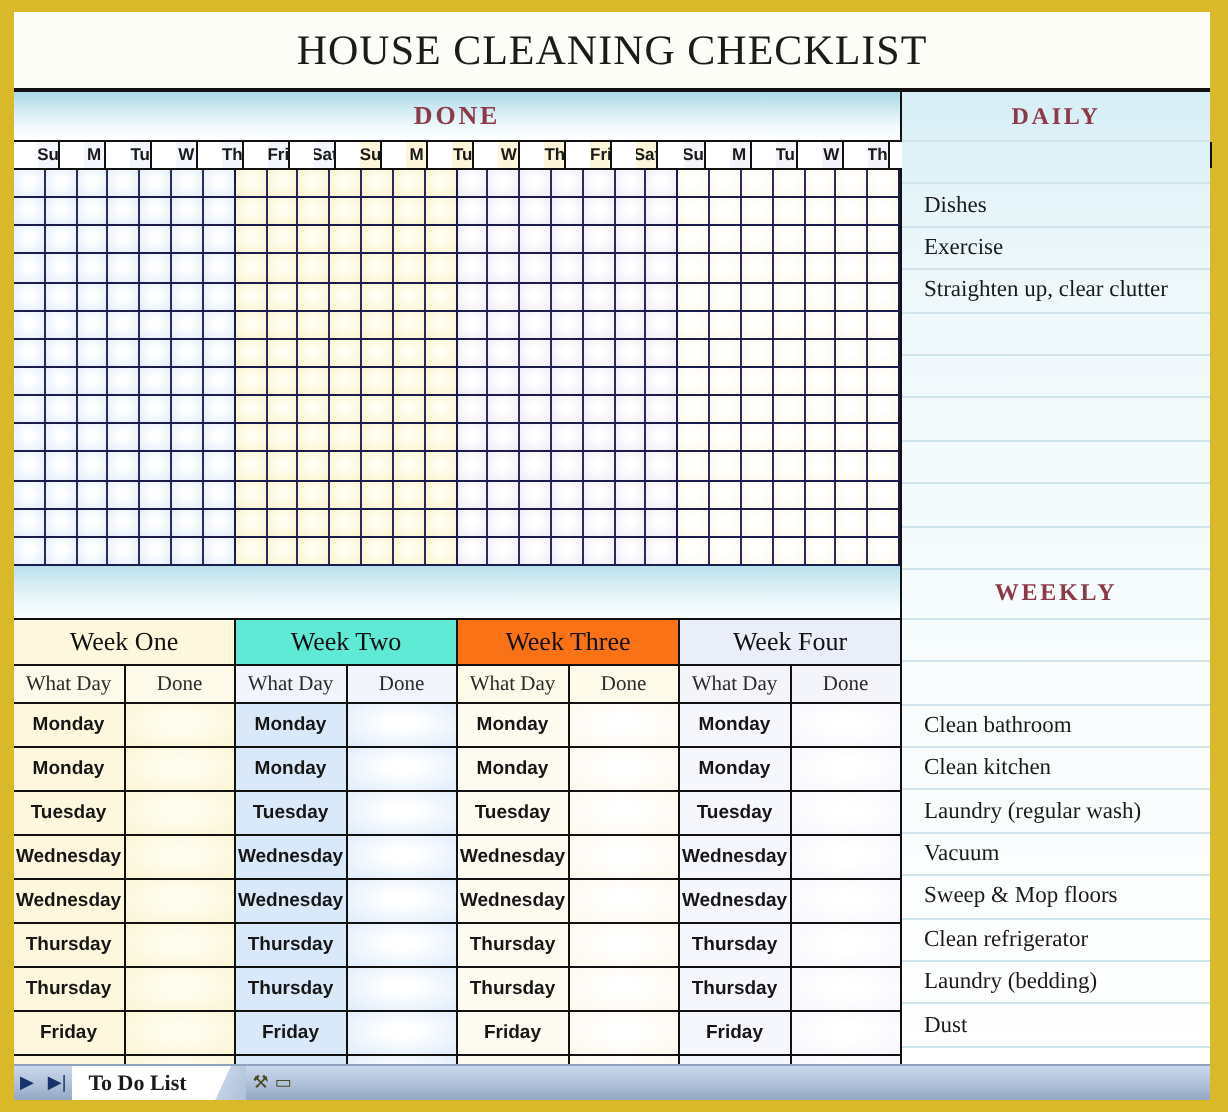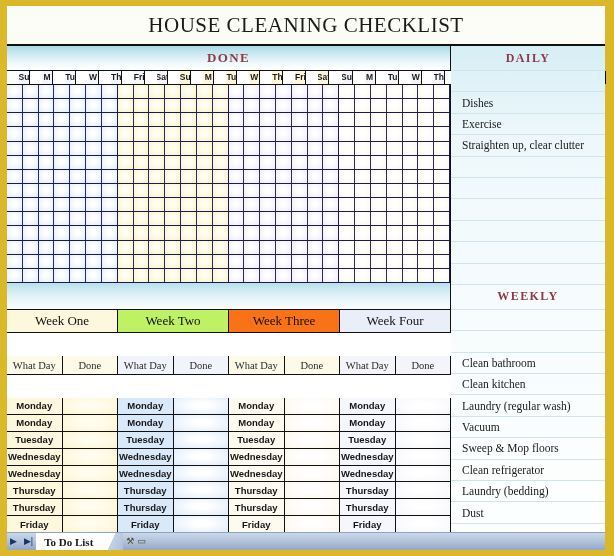--- a/index.html
+++ b/index.html
@@ -94,21 +94,21 @@
   .gcell.last-in-block{border-right:1.5px solid #1b1b4d;}
 
   
   .spacer-band{
     height:26px;
     background:linear-gradient(180deg,#b8e0ec 0%,#d9eff5 40%,#eff9fc 75%,#fafdfe 100%);
     border-right:1px solid #111;
   }
 
   
-  .weeks{display:flex;flex-direction:column;flex:1 1 auto;gap:23px;}
+  .weeks{display:flex;flex-direction:column;flex:1 1 auto;}
   .wk-title-row,.wk-sub-row{display:flex;}
   .wk-title-row{height:22px;border-top:1px solid #111;border-bottom:1px solid #111;}
   .wk-sub-row{height:18px;border-bottom:1px solid #111;}
   .wk-group{flex:1 1 0;display:flex;border-right:1px solid #111;box-sizing:border-box;}
   .wk-title{
     flex:1 1 0;display:flex;align-items:center;justify-content:center;
     font-size:13px;color:#111;box-sizing:border-box;
   }
   .wk-sub{
     flex:1 1 0;display:flex;align-items:center;justify-content:center;
@@ -128,21 +128,21 @@
     overflow:hidden;white-space:nowrap;
   }
   .wk-done{flex:1 1 0;box-sizing:border-box;}
 
   
   .t0 .wk-title{background:#fdf7dd;}
   .t0 .wk-sub{background:#fdfaea;}
   .t0 .wk-day{background:#fdf7dd;}
   .t0 .wk-done{background:radial-gradient(ellipse at 50% 45%,#fffdf0 20%,#fbf5d4 100%);}
 
-  .t1 .wk-title{background:#bef264;}
+  .t1 .wk-title{background:#5eead4;}
   .t1 .wk-sub{background:#f2f4fb;}
   .t1 .wk-day{background:#d9e9fa;}
   .t1 .wk-done{background:radial-gradient(ellipse at 50% 45%,#ffffff 20%,#dfecfb 100%);}
 
   .t2 .wk-title{background:#f97316;}
   .t2 .wk-sub{background:#fdfaea;}
   .t2 .wk-day{background:#fdfaf0;}
   .t2 .wk-done{background:radial-gradient(ellipse at 50% 45%,#ffffff 20%,#fdf8ec 100%);}
 
   .t3 .wk-title{background:#e9eef9;}

